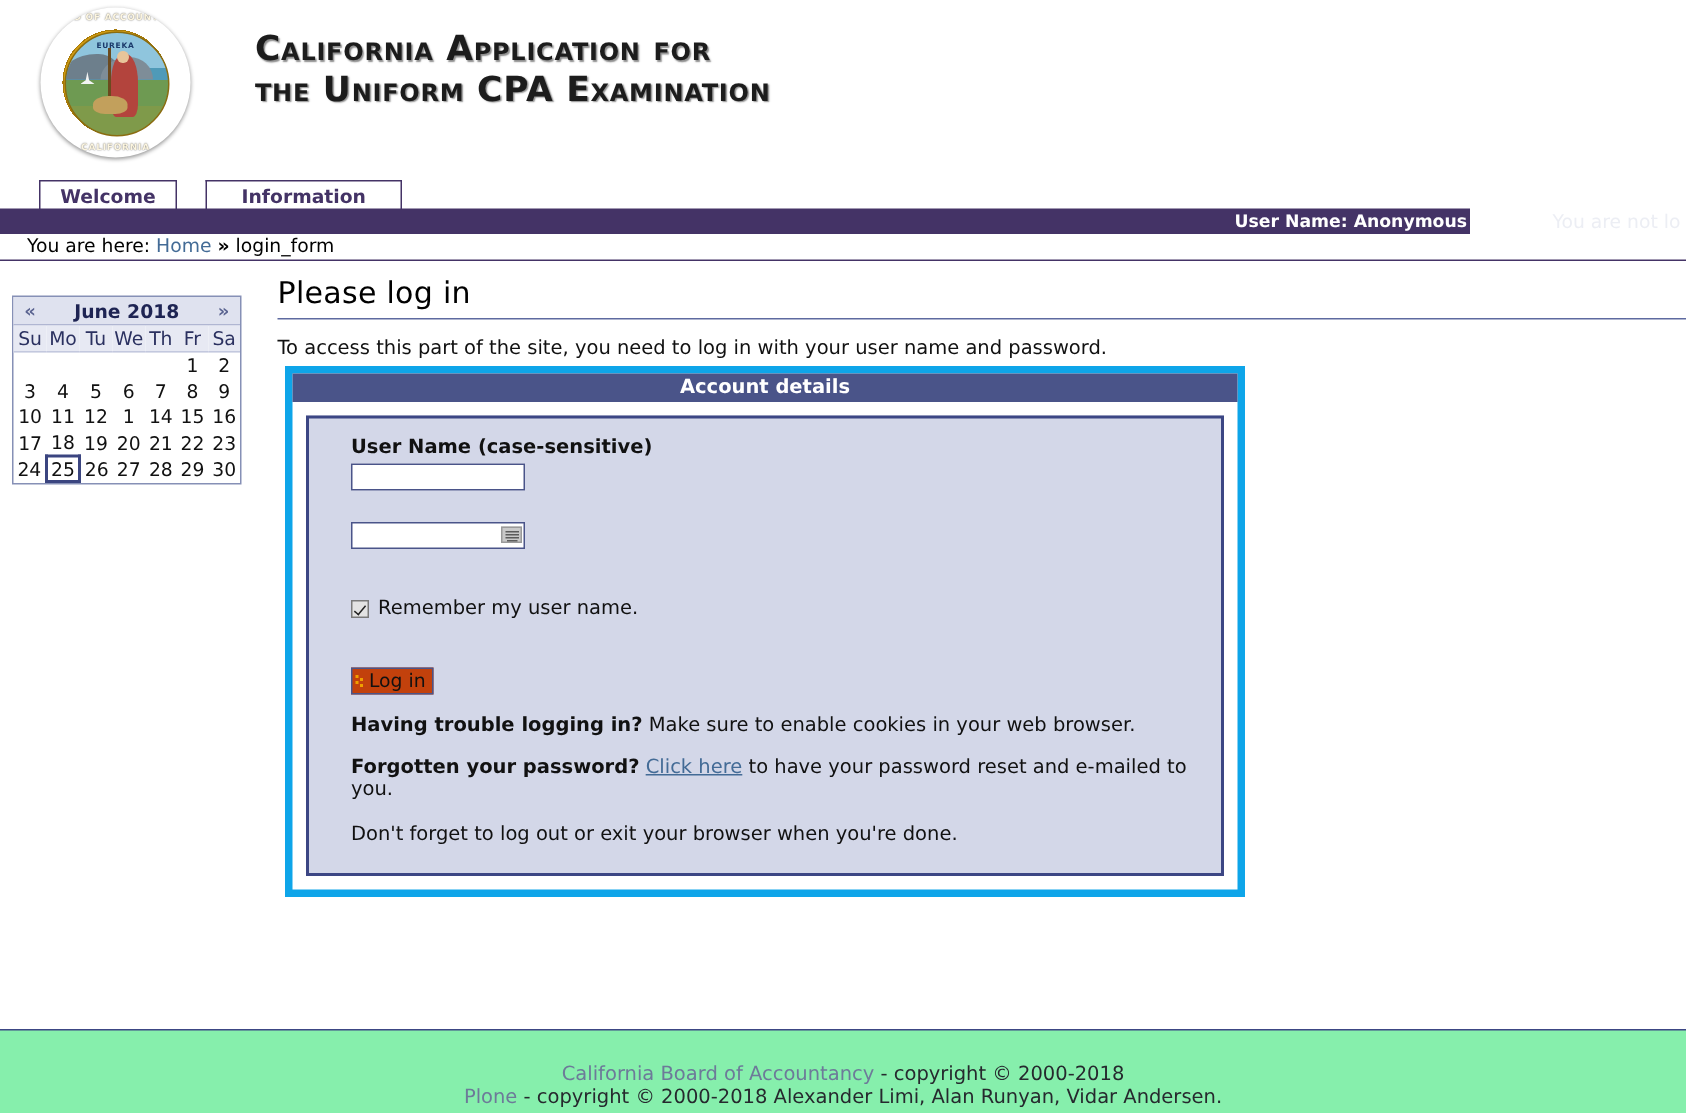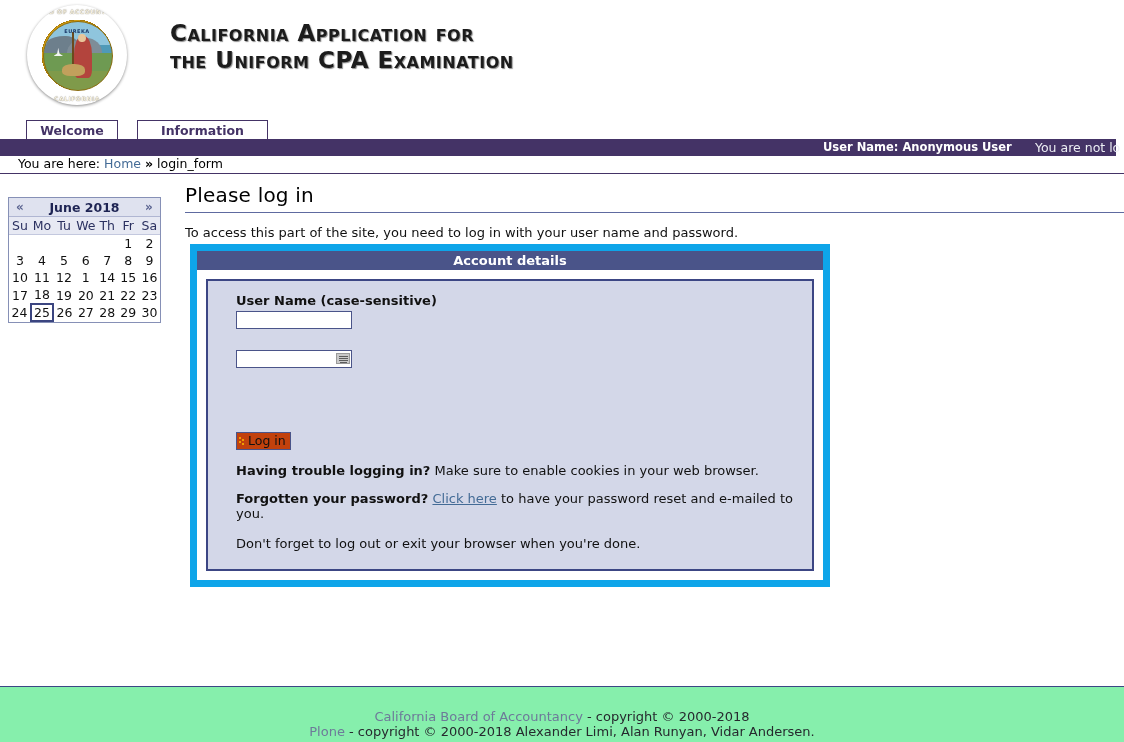--- a/index.html
+++ b/index.html
@@ -167,21 +167,21 @@
     box-sizing: border-box;
   }
   #tab-0 { left: 26px;  width: 92px; }
   #tab-1 { left: 137px; width: 131px; }
 
   
   #personal-bar {
     position: absolute;
     left: 0;
     top: 139px;
-    width: 1116px;
+    width: 980px;
     height: 17px;
     background: #436;
     color: #ffffff;
     font-size: 11.5px;
   }
   #personal-bar .pb-user {
     position: absolute;
     left: 823px;
     top: 1px;
     font-weight: bold;
@@ -312,21 +312,21 @@
     font-size: 13px;
     color: #111;
   }
 
   
   #login-form {
     position: absolute;
     left: 5px;
     top: 62px;
     width: 640px;
-    border: 7px solid #0ea5e9;
+    border: 5px solid #0ea5e9;
     background: #ffffff;
     box-sizing: border-box;
   }
   #form-legend {
     background: #4a5489;
     color: #ffffff;
     font-weight: bold;
     font-size: 13px;
     text-align: center;
     height: 19px;
@@ -609,20 +609,24 @@
         <span class="kbd-icon">
           <i></i>
             <i></i>
             <i></i>
             <i></i>
         </span>
       </span>
 
       <div class="spacer-b"></div>
 
+      <div class="cb-row">
+        <span class="checkbox"></span>
+        <span>Remember my user name.</span>
+      </div>
 
       <div class="spacer-b"></div>
 
       <button id="login-button">
         <span class="btn-dots">
             <b></b>
             <b></b>
             <b></b>
             <b></b>
           </span>

